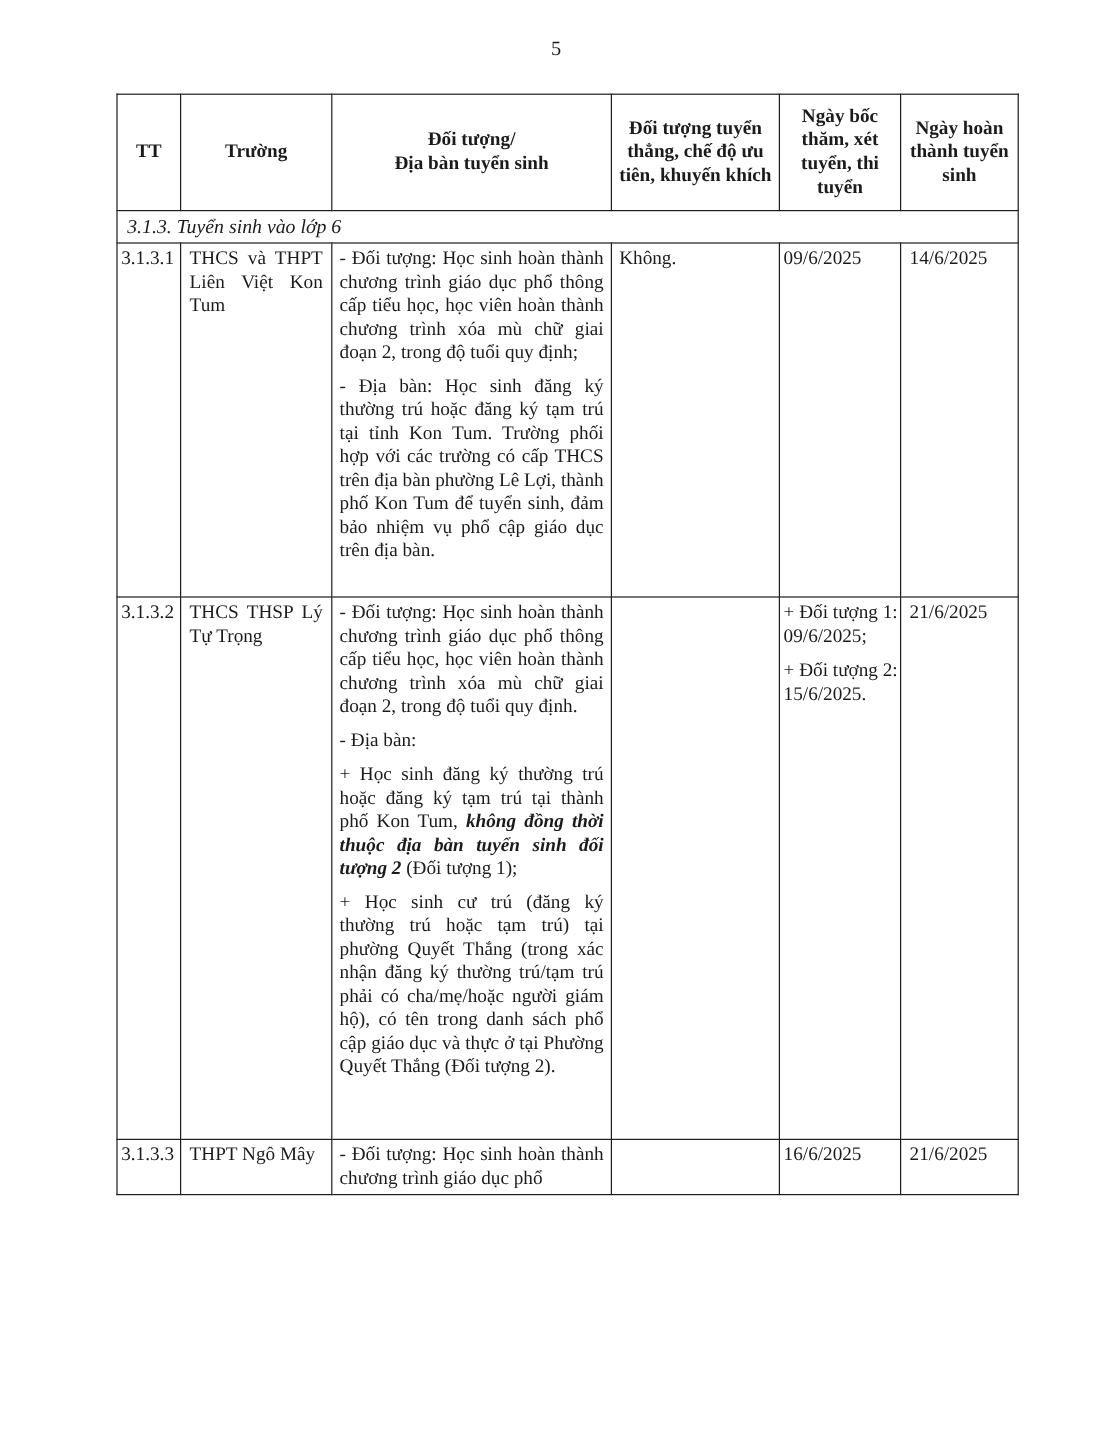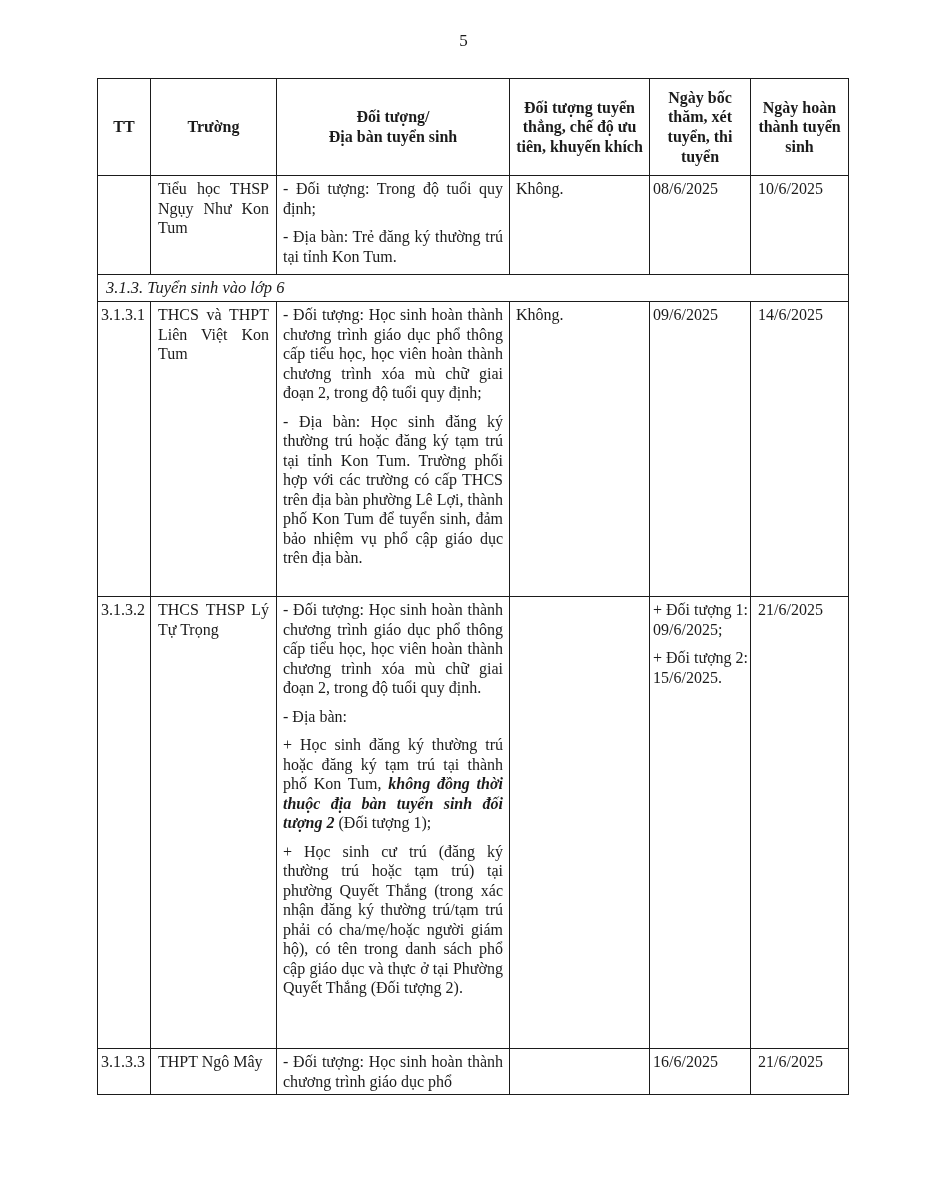--- a/index.html
+++ b/index.html
@@ -91,31 +91,20 @@
       <th class="th-targets">Đối tượng/
 Địa bàn tuyển sinh</th>
       <th>Đối tượng tuyển thẳng, chế độ ưu tiên, khuyến khích</th>
       <th>Ngày bốc thăm, xét tuyển, thi tuyển</th>
       <th>Ngày hoàn thành tuyển sinh</th>
     </tr>
   </thead>
   <tbody>
 
 
-    <tr class="r-row1">
-      <td class="cell-tt"></td>
-      <td class="cell-school">Tiểu học THSP Ngụy Như Kon Tum</td>
-      <td class="cell-targets">
-        <p>- Đối tượng: Trong độ tuổi quy định;</p>
-        <p>- Địa bàn: Trẻ đăng ký thường trú tại tỉnh Kon Tum.</p>
-      </td>
-      <td class="cell-direct">Không.</td>
-      <td class="cell-selection">08/6/2025</td>
-      <td class="cell-completion">10/6/2025</td>
-    </tr>
 
     <tr class="r-section">
       <td class="cell-section" colspan="6">3.1.3. Tuyển sinh vào lớp 6</td>
     </tr>
 
     <tr class="r-row2">
       <td class="cell-tt">3.1.3.1</td>
       <td class="cell-school">THCS và THPT Liên Việt Kon Tum</td>
       <td class="cell-targets">
         <p>- Đối tượng: Học sinh hoàn thành chương trình giáo dục phổ thông cấp tiểu học, học viên hoàn thành chương trình xóa mù chữ giai đoạn 2, trong độ tuổi quy định;</p>

